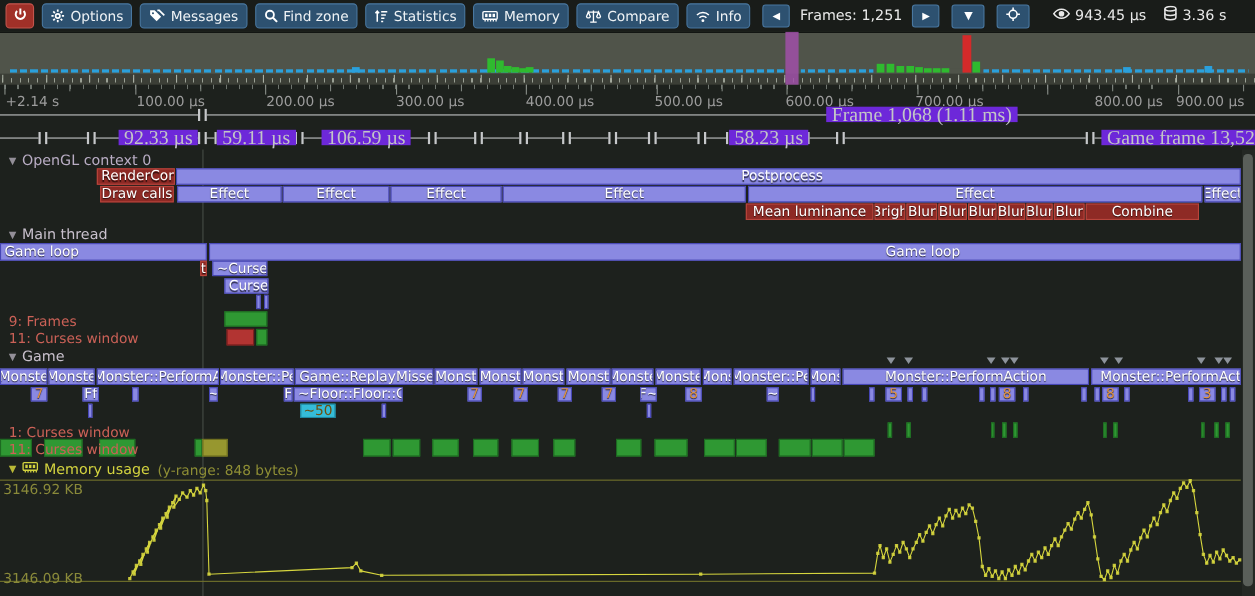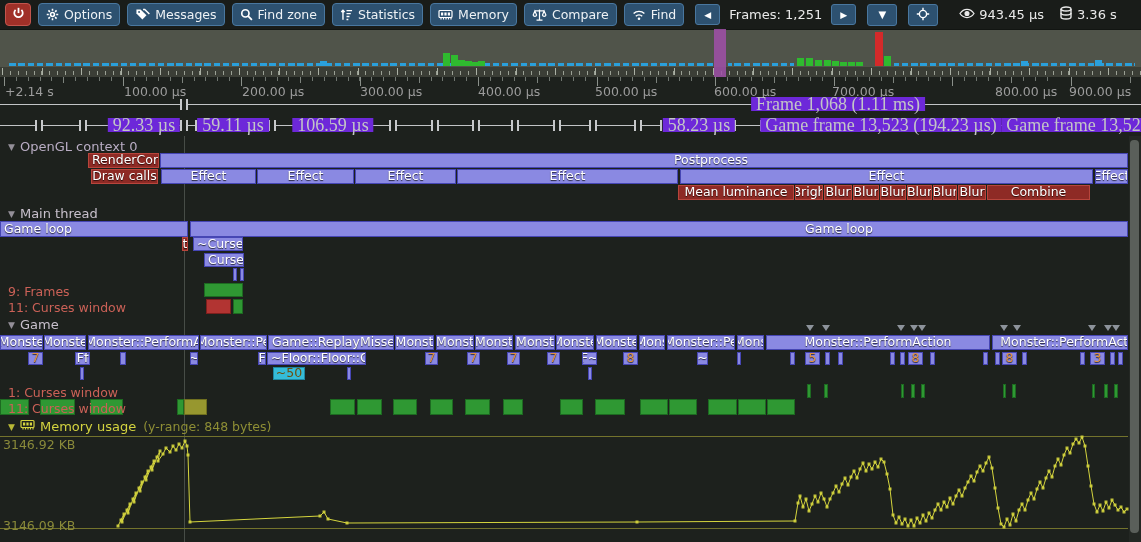--- a/index.html
+++ b/index.html
@@ -153,21 +153,21 @@
         <div class="tbtn">
           <div class="tbicon">
             <svg width="14" height="12" viewBox="0 0 14 12">
               <g stroke="#fff" stroke-width="1.4" fill="none">
                 <path d="M1.6 4.6a7.6 7.6 0 0 1 10.8 0"></path>
                 <path d="M3.8 7.2a4.5 4.5 0 0 1 6.4 0"></path>
               </g>
               <circle cx="7" cy="9.8" r="1.3" fill="#fff"></circle>
             </svg>
           </div>
-          <div>Find</div>
+          <div>Info</div>
         </div>
       </div>
     <div class="navbtn" style="margin-left:4px">
       <span>◀</span>
       </div>
     <span id="tb-frames">Frames: 1,251</span>
     <div class="navbtn">
       <span>▶</span>
       </div>
     <div class="navbtn wide" style="margin-left:4px">
@@ -321,21 +321,20 @@
       <div class="fsep" style="left: 589px; top: 24px;"></div>
       <div class="fsep" style="left: 634px; top: 24px;"></div>
       <div class="fsep" style="left: 660px; top: 24px;"></div>
       <div class="fsep" style="left: 728px; top: 24px;"></div>
       <div class="fsep" style="left: 760px; top: 24px;"></div>
       <div class="fsep" style="left: 987px; top: 24px;"></div>
       <div class="flab" style="left: 144px; top: 22px;">92.33 µs</div>
       <div class="flab" style="left: 233px; top: 22px;">59.11 µs</div>
       <div class="flab" style="left: 333px; top: 22px;">106.59 µs</div>
       <div class="flab" style="left: 699px; top: 22px;">58.23 µs</div>
-      <div class="flab" style="left: 881px; top: 22px;">Game frame 13,523 (194.23 µs)</div>
       <div class="flab" style="left: 1078px; top: 22px;">Game frame 13,525</div>
     </div>
 
   <div id="gridline" style="left: 184px;"></div>
 
   <div class="sechdr opengl" style="left:8px;top:139px">
     <span class="tri">▼</span>
     <span>OpenGL context 0</span>
   </div>
   <div class="sechdr" style="left:8px;top:206px">

